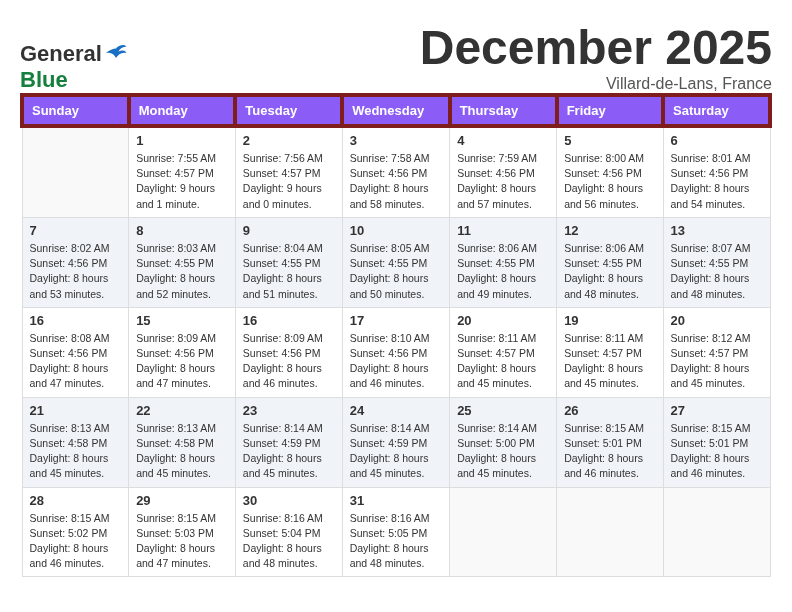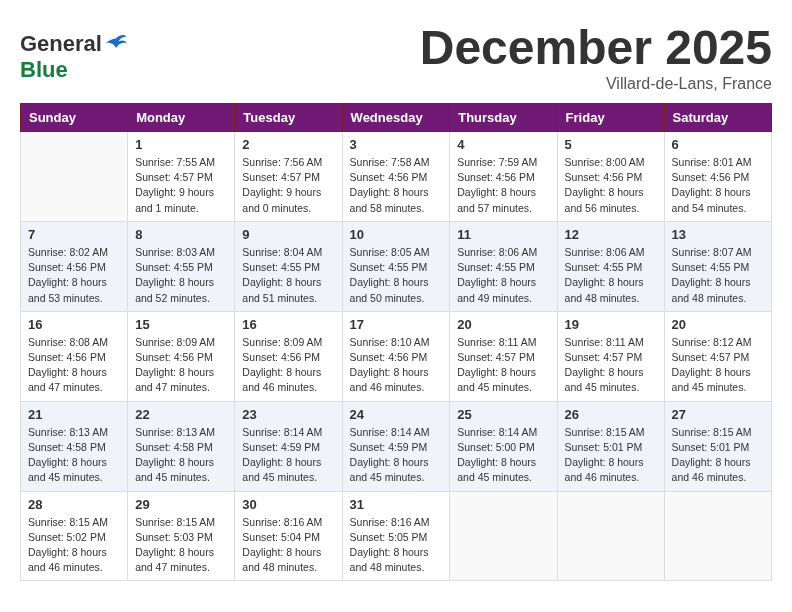--- a/index.html
+++ b/index.html
@@ -6,22 +6,21 @@
     body {
       font-family: Arial, sans-serif;
       background: #fff;
       width: 792px;
       min-height: 612px;
       padding: 20px;
     }
     .header {
       display: flex;
       justify-content: space-between;
-      align-items: center;
-      margin-bottom: 10px;
+      align-items: flex-end;
     }
     .logo {
       display: flex;
       flex-direction: column;
       align-items: flex-start;
     }
     .logo-text {
       display: flex;
       align-items: center;
     }
@@ -51,26 +50,26 @@
     .subtitle {
       font-size: 16px;
       color: #555;
     }
     .calendar {
       width: 100%;
       border-collapse: collapse;
       border: 1px solid #ccc;
     }
     .calendar th {
-      background: #701a75;
+      background: #8b5cf6;
       color: #fff;
       text-align: left;
       padding: 6px 8px;
       font-size: 13px;
-      border: 1px solid #7f1d1d;
+      border: 4px solid #7f1d1d;
     }
     .calendar td {
       vertical-align: top;
       padding: 5px 7px;
       border: 1px solid #ddd;
       width: 108px;
       min-height: 80px;
       font-size: 11px;
       color: #333;
       background: #fff;

